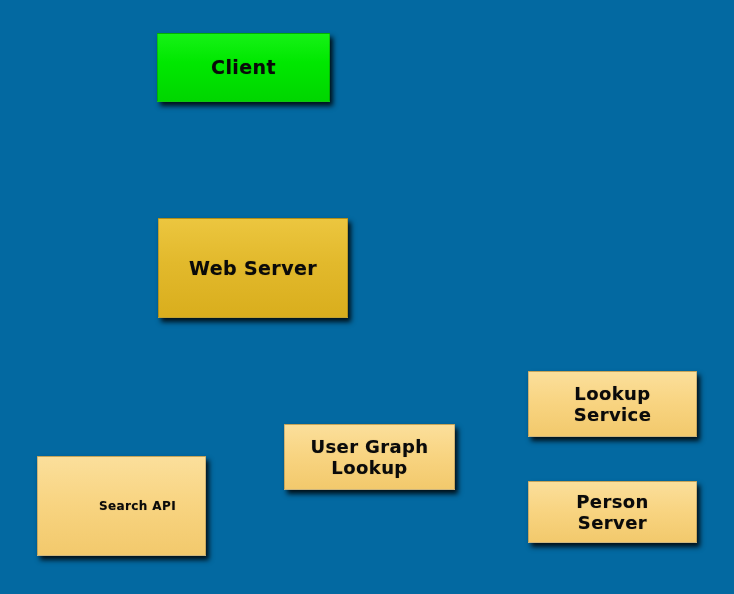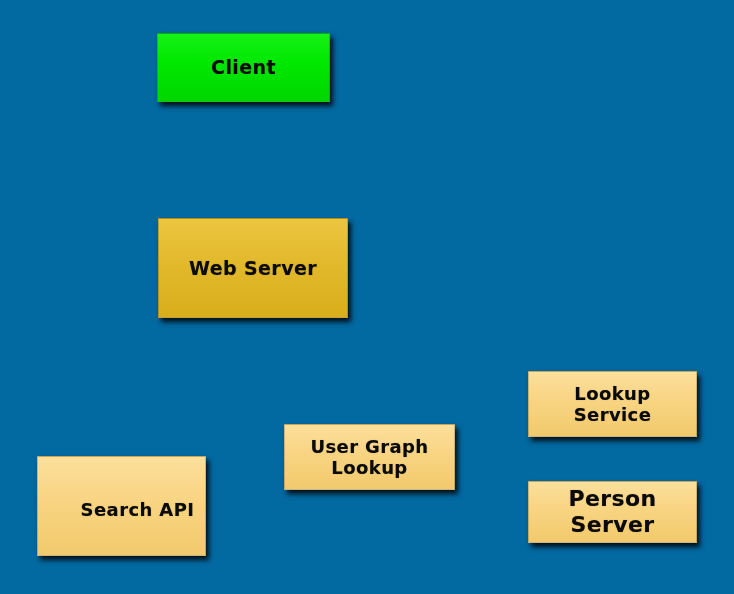--- a/index.html
+++ b/index.html
@@ -53,26 +53,26 @@
     font-size: 18px;
   }
   #node-user-graph-service {
     left: 284px; top: 424px; width: 171px; height: 66px;
     background: linear-gradient(180deg, #fbdf9b 0%, #f8d481 48%, #f2c96c 100%);
     font-size: 18px;
   }
   #node-person-server {
     left: 528px; top: 481px; width: 169px; height: 62px;
     background: linear-gradient(180deg, #fbdf9b 0%, #f8d481 48%, #f2c96c 100%);
-    font-size: 22px;
+    font-size: 18px;
   }
   #node-search-api {
     left: 37px; top: 456px; width: 169px; height: 100px;
     background: linear-gradient(180deg, #fbdf9b 0%, #f8d481 48%, #f2c96c 100%);
-    font-size: 18px;
+    font-size: 12px;
     align-items: flex-start;
     padding-top: 42px;
     padding-left: 32px;
   }
 </style>
 </head>
 <body>
 
 <div id="canvas">
 

